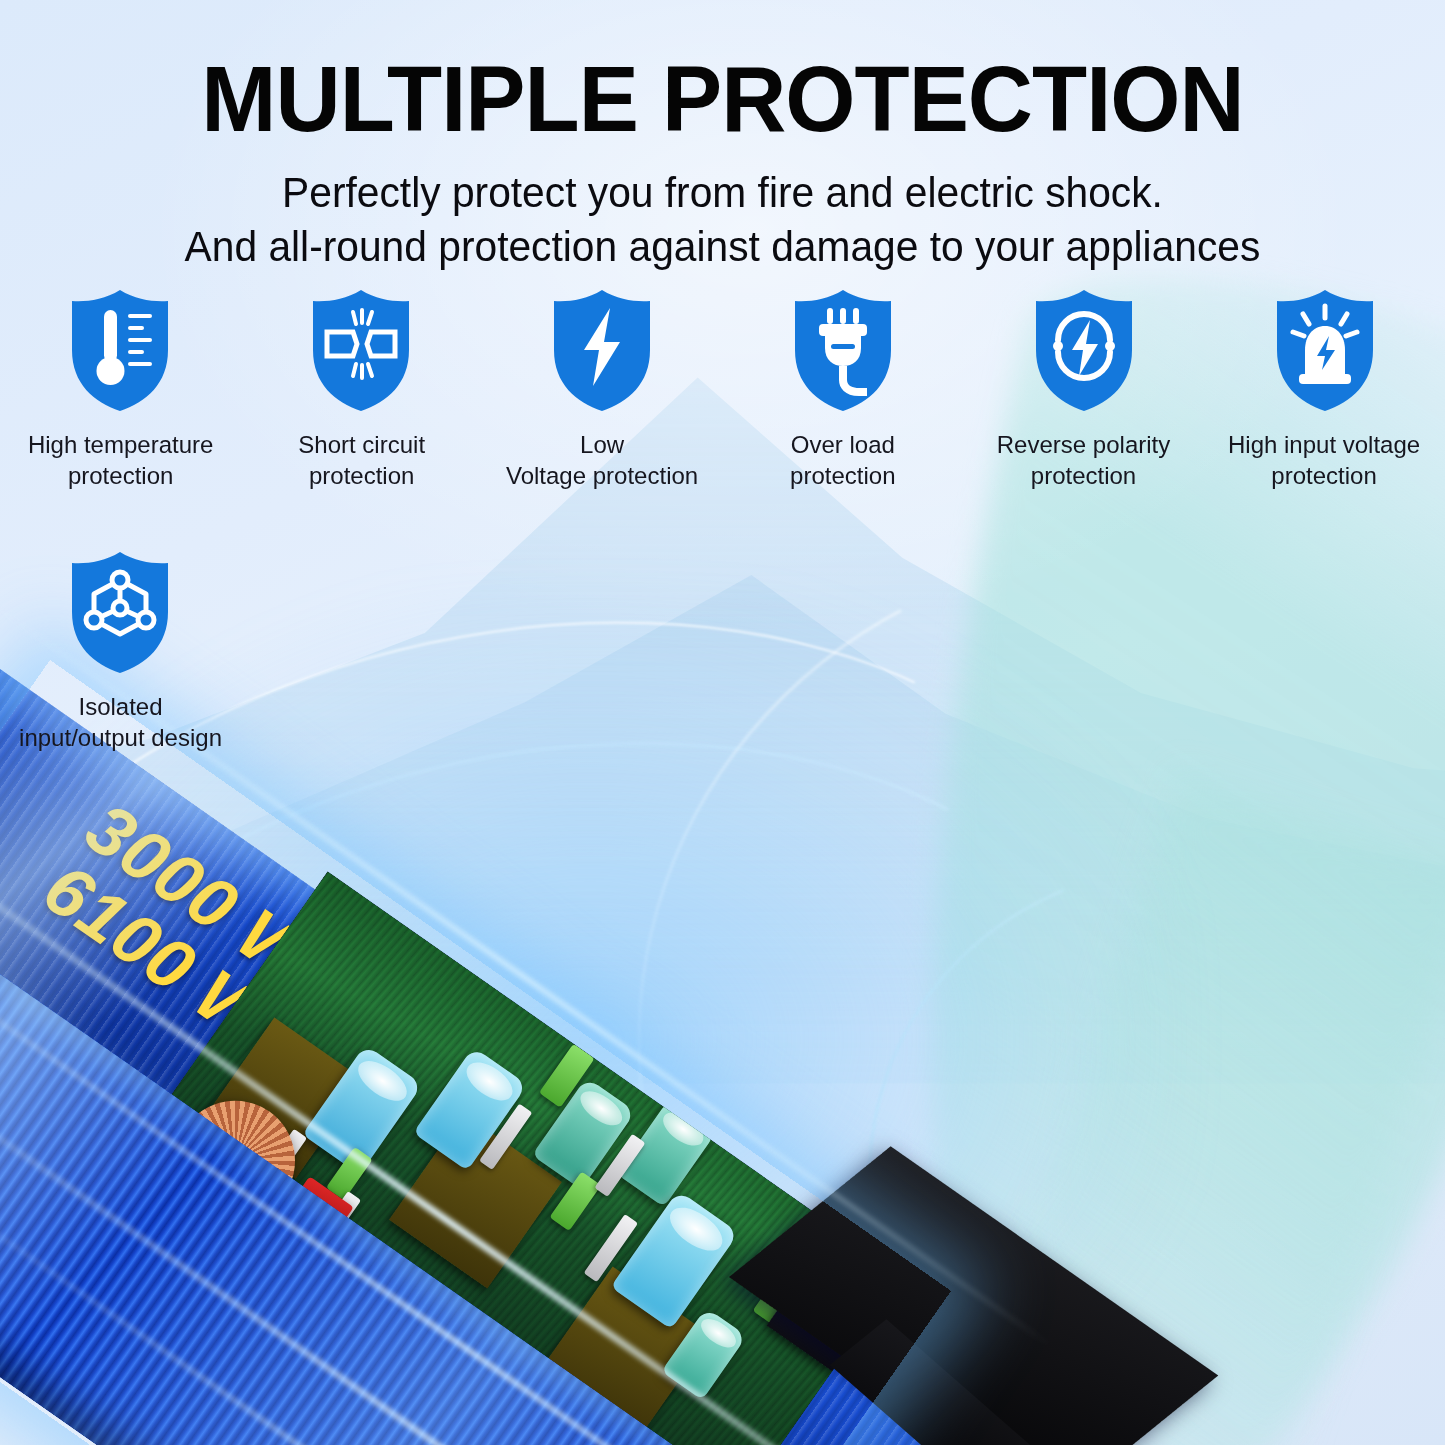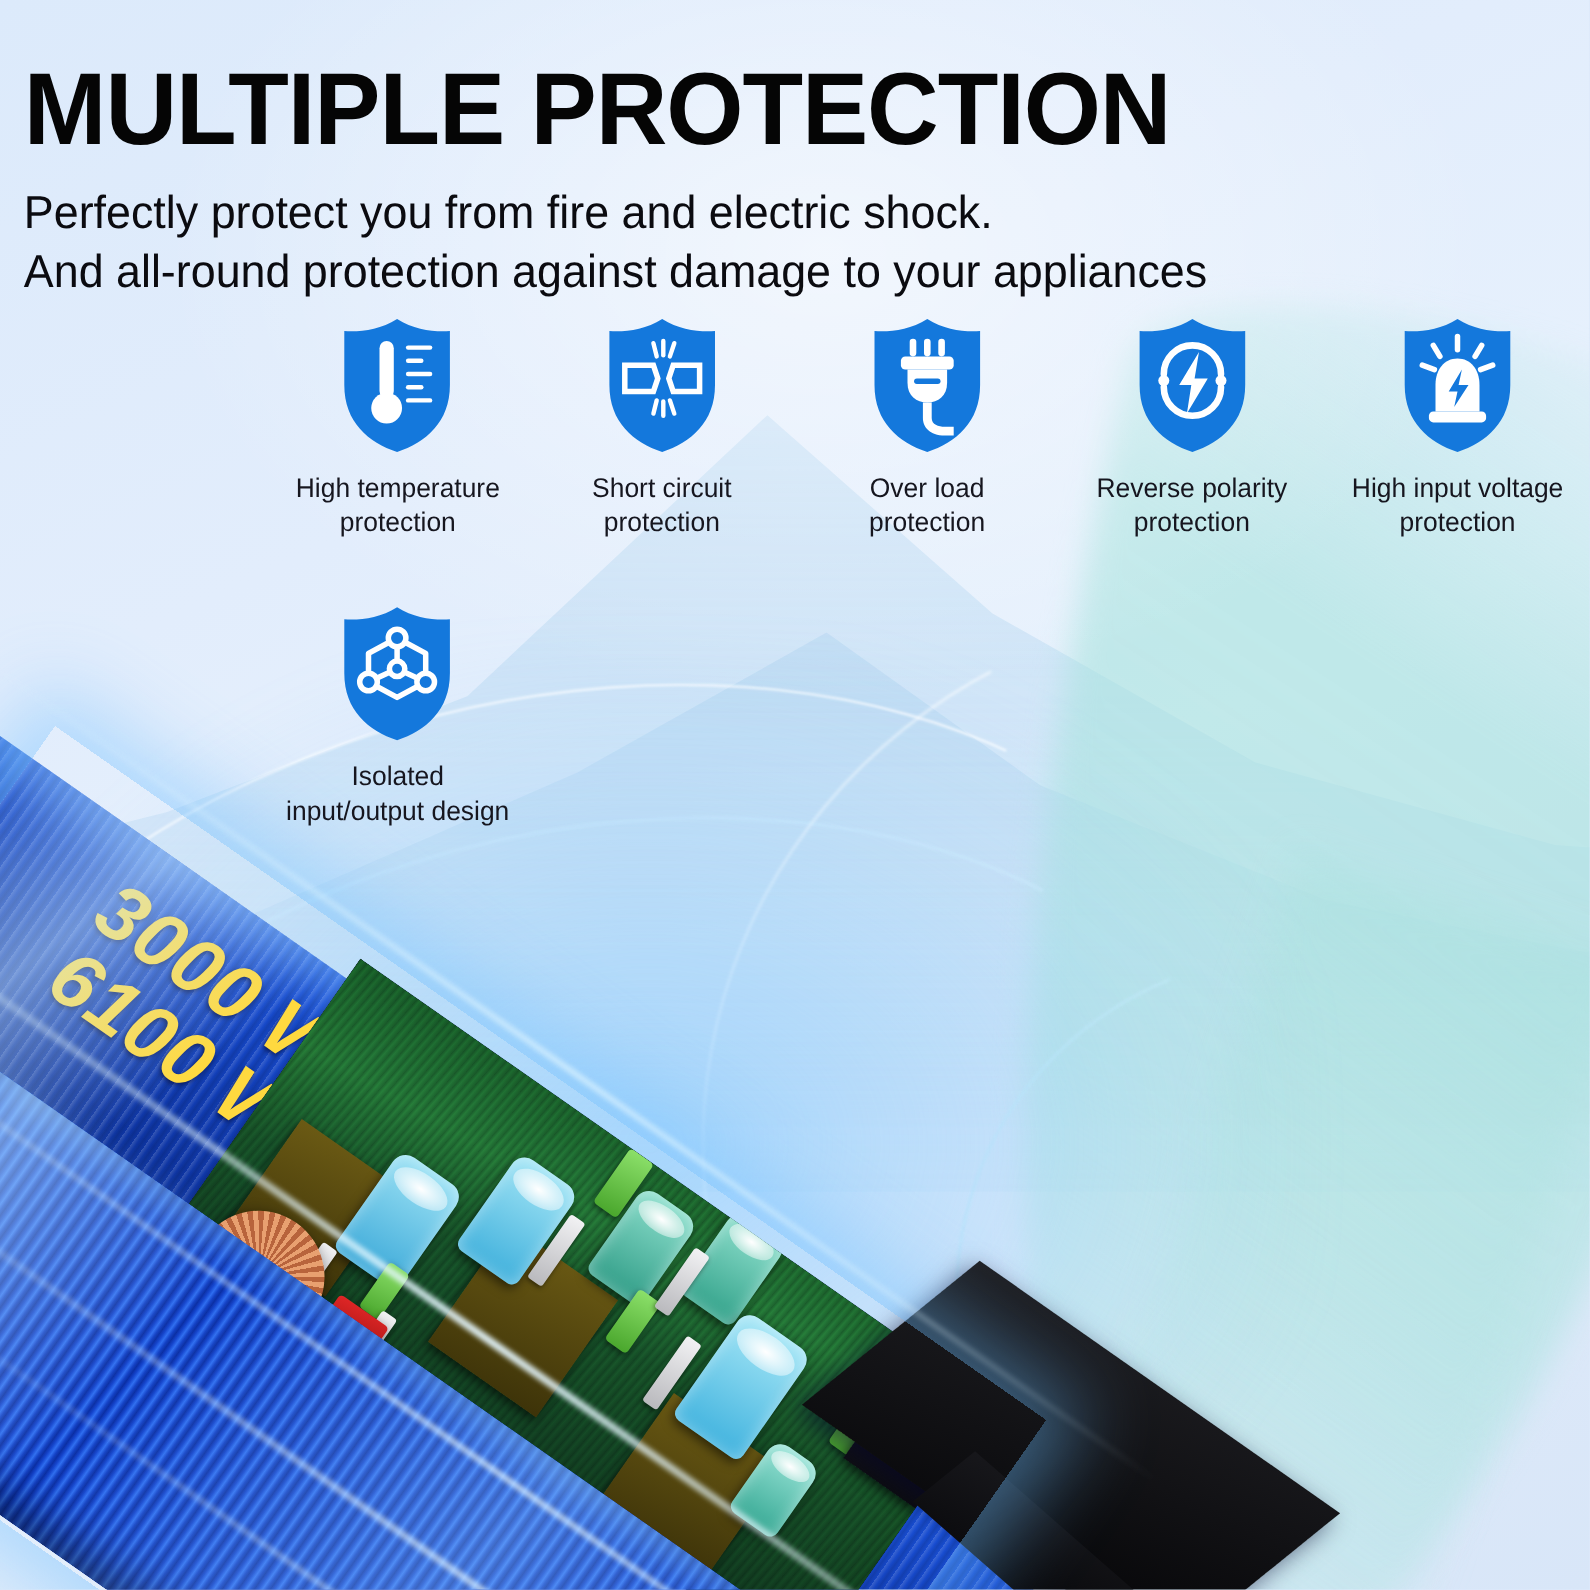--- a/index.html
+++ b/index.html
@@ -62,41 +62,41 @@
   }
 
   
   .arc { position:absolute; border-radius:50%; border-style:solid; border-color:transparent; pointer-events:none; }
   .arc1 { left:-10%; top:44%; width:90%; height:62%; border-width:2px; border-top-color:rgba(255,255,255,.85); transform:rotate(-14deg); filter:blur(1.2px); }
   .arc2 { left:-2%; top:52%; width:80%; height:50%; border-width:2px; border-top-color:rgba(214,240,255,.75); transform:rotate(-10deg); filter:blur(1.4px); }
   .arc3 { right:-18%; top:38%; width:74%; height:70%; border-width:2px; border-left-color:rgba(255,255,255,.7); transform:rotate(16deg); filter:blur(1.4px); }
   .arc4 { right:-6%; top:60%; width:46%; height:44%; border-width:2px; border-left-color:rgba(200,238,250,.8); transform:rotate(22deg); filter:blur(1.6px); }
 
   
-  .head { position:absolute; left:0; top:0; width:100%; text-align:left; z-index:6; }
+  .head { position:absolute; left:0; top:0; width:100%; text-align:center; z-index:6; }
   .title {
     font-size:93px;
     font-weight:700;
     letter-spacing:-1px;
     color:#050505;
     line-height:1.06;
     margin-top:50px;
     transform:scaleX(.97);
   }
   .sub {
     font-size:42px;
     color:#0b0b10;
     line-height:1.24;
     margin-top:18px;
     transform:scaleX(.97);
   }
 
   
   .grid { position:absolute; left:0; top:288px; width:100%; z-index:6; }
-  .row { display:flex;justify-content:flex-end; }
+  .row { display:flex; }
   .row1 .cell { width:16.6667%; }
   .row2 { margin-top:58px; }
   .row2 .cell { width:16.6667%; }
   .cell { display:flex; flex-direction:column; align-items:center; }
 
   .shield {
     width:112px; height:125px;
     position:relative;
     display:flex; align-items:center; justify-content:center;
   }
@@ -334,20 +334,30 @@
               <line x1="51" y1="76" x2="48" y2="88"></line>
               <line x1="57" y1="77" x2="57" y2="90"></line>
               <line x1="63" y1="76" x2="67" y2="88"></line>
             </g>
           </svg>
         </div>
         <div class="cap">Short circuit
 protection</div>
       </div>
 
+      <div class="cell">
+        <div class="shield">
+          <svg viewBox="0 0 112 125">
+            <path d="M56 2 C40 12 22 14 8 13 L8 62 C8 96 30 114 56 123 C82 114 104 96 104 62 L104 13 C90 14 72 12 56 2 Z" fill="#1478dc"></path>
+            <path d="M64 20 L38 62 L53 62 L47 98 L74 54 L58 54 Z" fill="#fff"></path>
+          </svg>
+        </div>
+        <div class="cap">Low
+Voltage protection</div>
+      </div>
 
       <div class="cell">
         <div class="shield">
           <svg viewBox="0 0 112 125">
             <path d="M56 2 C40 12 22 14 8 13 L8 62 C8 96 30 114 56 123 C82 114 104 96 104 62 L104 13 C90 14 72 12 56 2 Z" fill="#1478dc"></path>
             <g fill="#fff">
               <rect x="40" y="20" width="6" height="16" rx="3"></rect>
               <rect x="53" y="20" width="6" height="16" rx="3"></rect>
               <rect x="66" y="20" width="6" height="16" rx="3"></rect>
               <rect x="32" y="36" width="48" height="12" rx="4"></rect>

